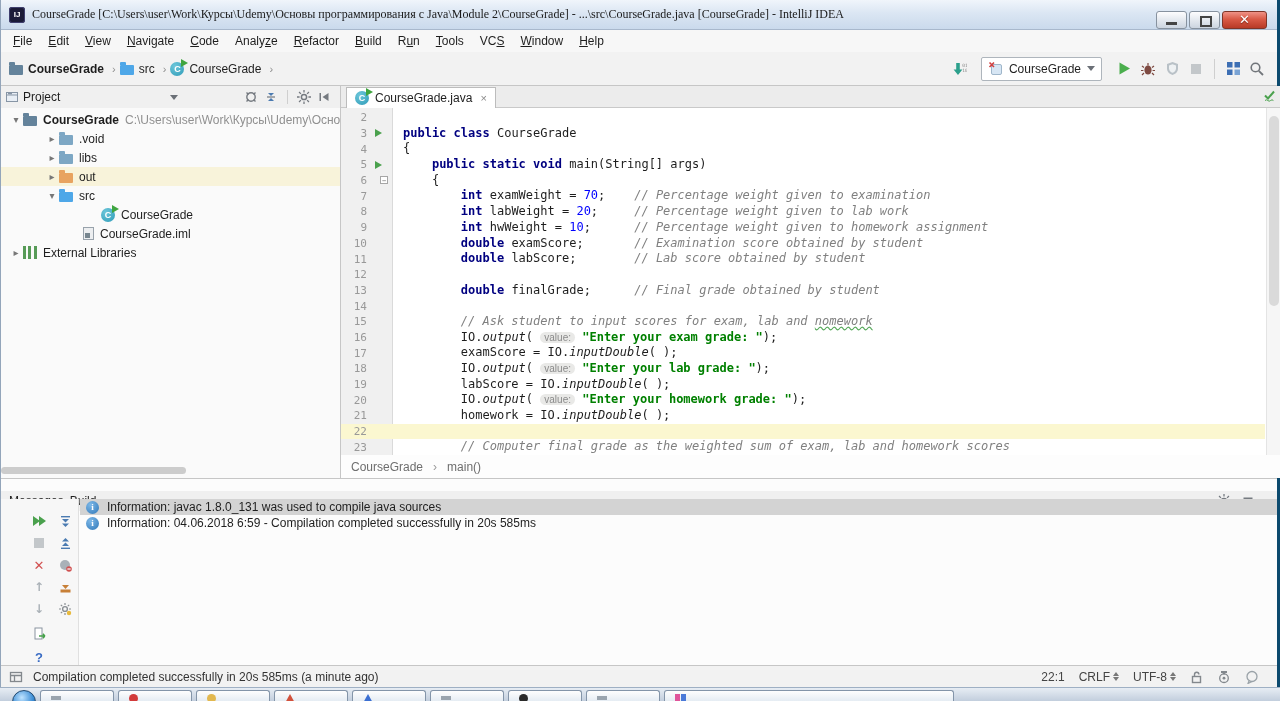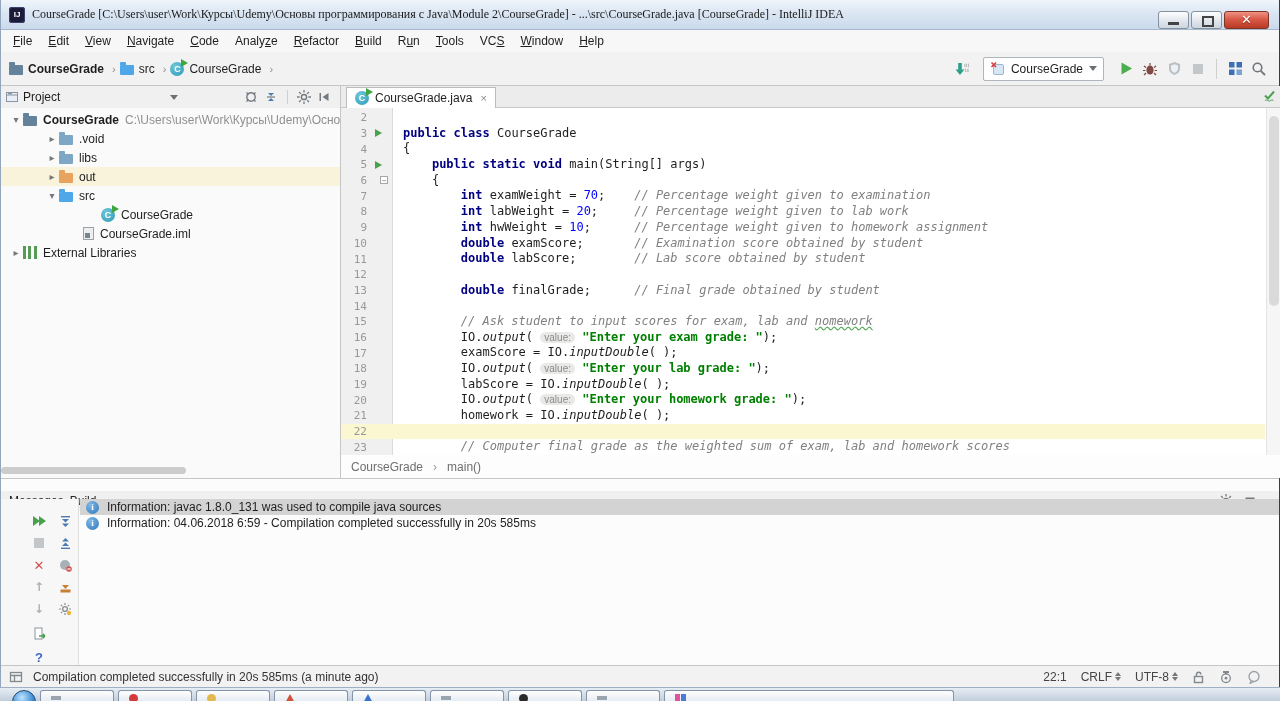--- a/index.html
+++ b/index.html
@@ -4,21 +4,21 @@
 <style>
   html,body{margin:0;padding:0;background:#fff;}
   body{width:1280px;height:720px;position:relative;overflow:hidden;
        font-family:"Liberation Sans",sans-serif;font-size:12px;color:#1e1e1e;
        -webkit-font-smoothing:antialiased;}
   .abs{position:absolute;}
   svg{display:block;}
 
   
   #window{position:absolute;left:0;top:0;width:1280px;height:687px;background:#a21caf;
-          border-left:1px solid #93a5ba;border-right:1px solid #0c4a6e;box-sizing:border-box;}
+          border-left:1px solid #93a5ba;border-right:3px solid #0c4a6e;box-sizing:border-box;}
 
   
   .titlebar{left:0;top:0;width:100%;height:30px;
             background:linear-gradient(#f0f5fb,#dbe6f3 45%,#cadaec);
             border-bottom:1px solid #a8b8cc;display:flex;align-items:center;box-sizing:border-box;}
   .app-icon{width:16px;height:16px;margin:0 7px 0 8px;border-radius:3px;background:#1b1b38;
             color:#fff;font:bold 8px/16px "Liberation Sans",sans-serif;text-align:center;
             box-shadow:inset 0 0 0 1px #3f3f6e;}
   .title-text{font-size:12px;color:#1a1a1a;white-space:nowrap;overflow:hidden;max-width:990px;font-family:Liberation Serif, serif;}
   .winbtns{position:absolute;right:10px;top:11px;display:flex;}

